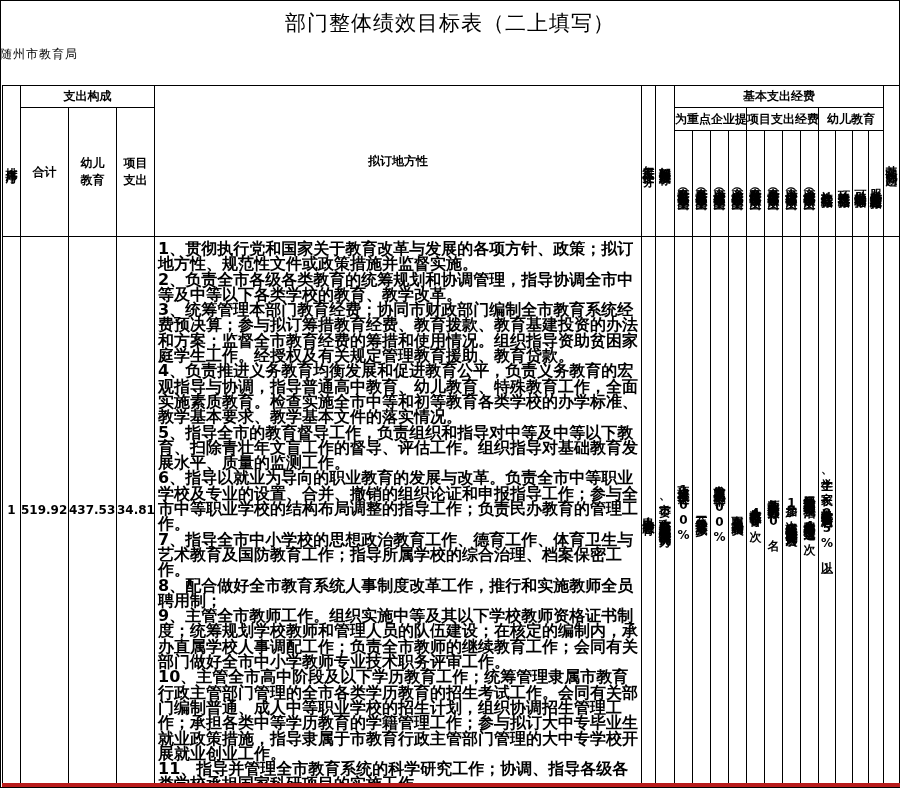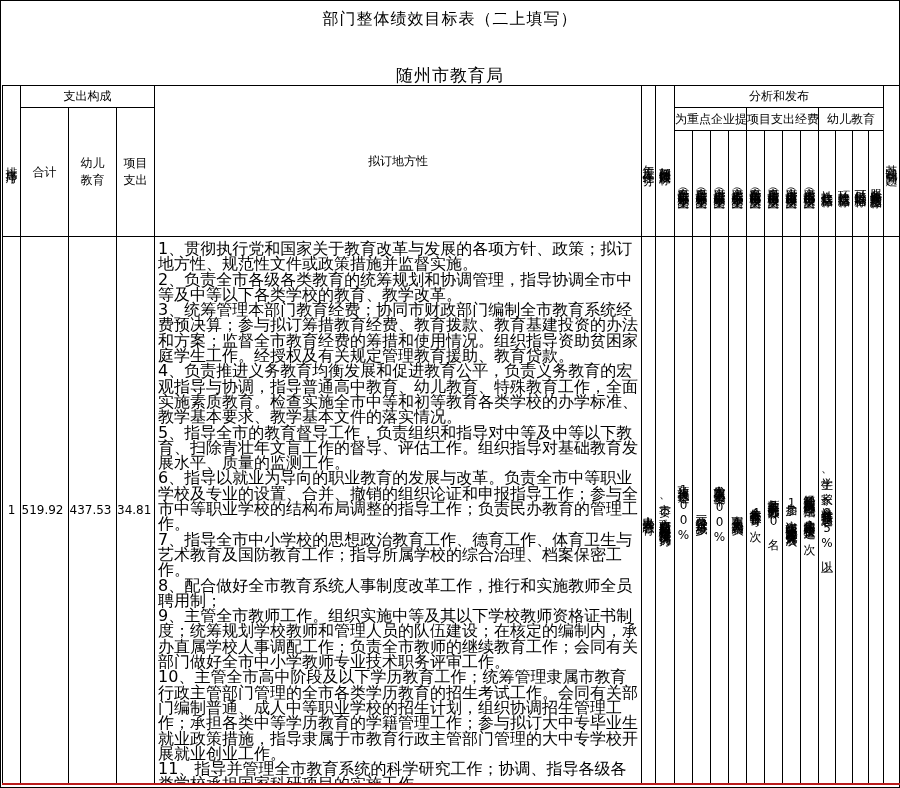--- a/index.html
+++ b/index.html
@@ -2,28 +2,28 @@
 <html><head>
 <meta charset="utf-8">
 <style>
   html,body{margin:0;padding:0;}
   body{
     width:900px;height:788px;position:relative;background:#fff;color:#000;
     font-family:"DejaVu Sans",sans-serif;overflow:hidden;
   }
   .frame{position:absolute;inset:0;border:1px solid #000;pointer-events:none;}
   .title{position:absolute;top:9px;left:0;width:100%;text-align:center;
-    font-size:16px;letter-spacing:1px;white-space:nowrap;}
-  .subtitle{position:absolute;top:64px;left:0;width:100%;text-align:center;
-    font-size:17px;letter-spacing:1px;white-space:nowrap;}
+    font-size:21px;letter-spacing:1px;white-space:nowrap;}
+  .subtitle{position:absolute;top:46px;left:0;width:100%;text-align:left;
+    font-size:12px;letter-spacing:1px;white-space:nowrap;}
   table.perf{position:absolute;top:85px;left:2px;border-collapse:collapse;
     table-layout:fixed;width:896px;}
   table.perf td{border:1px solid #000;padding:0;font-size:12px;
     vertical-align:middle;text-align:center;overflow:hidden;}
-  table.perf{border-bottom:2px solid #b91c1c;}
+  table.perf{border-bottom:4px solid #b91c1c;font-weight:bold;}
   tr.h1{height:22px;} tr.h2{height:23px;} tr.h3{height:106px;} tr.dr{height:546px;}
   .nowrap{white-space:nowrap;}
   
   .vwrap{display:flex;align-items:center;justify-content:center;overflow:hidden;width:100%;}
   .vh152{height:150px;} .vh104{height:104px;} .vh544{height:544px;}
   .vtext{writing-mode:vertical-rl;text-orientation:mixed;letter-spacing:2px;
     line-height:1;display:block;max-width:100%;}
   .vtight{letter-spacing:1px;}
   .vdata{writing-mode:vertical-rl;text-orientation:upright;letter-spacing:1px;
     line-height:1;display:block;max-width:100%;}
@@ -76,21 +76,21 @@
     <td rowspan="3">
       <div class="vwrap vh152">
             <span class="vtext">年度工作任务</span>
           </div>
     </td>
     <td rowspan="3">
       <div class="vwrap vh152">
             <span class="vtext vtight">部门整体绩效目标</span>
           </div>
     </td>
-    <td colspan="12" class="nowrap">分析和发布</td>
+    <td colspan="12" class="nowrap">基本支出经费</td>
     <td rowspan="3">
       <div class="vwrap vh152">
             <span class="vtext">其它说明问题</span>
           </div>
     </td>
   </tr>
   <tr class="h2">
     <td rowspan="2" class="nowrap">合计</td>
     <td rowspan="2">
           <div style="padding:0 6px;">幼儿教育</div>

